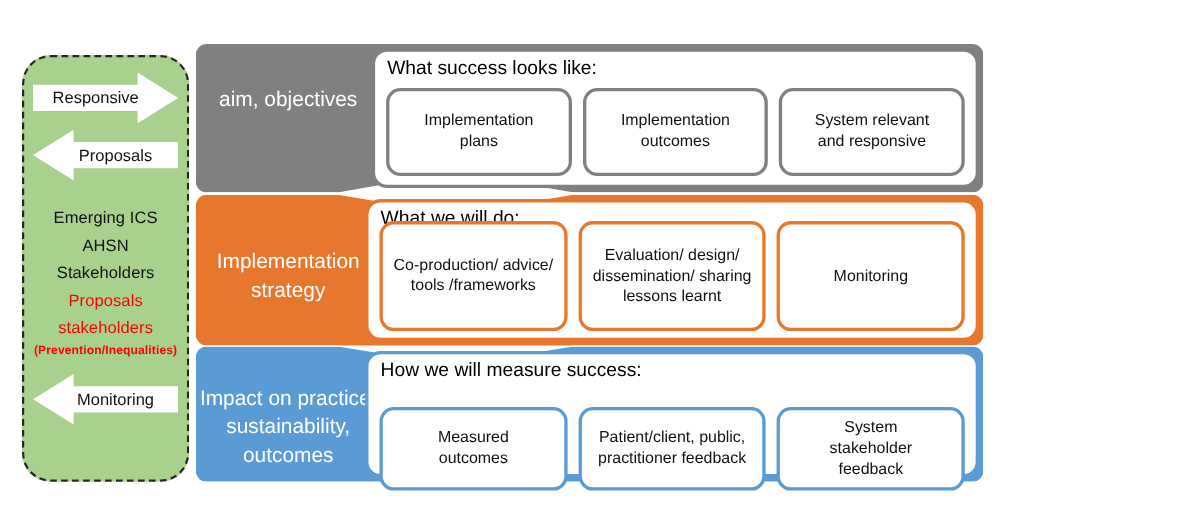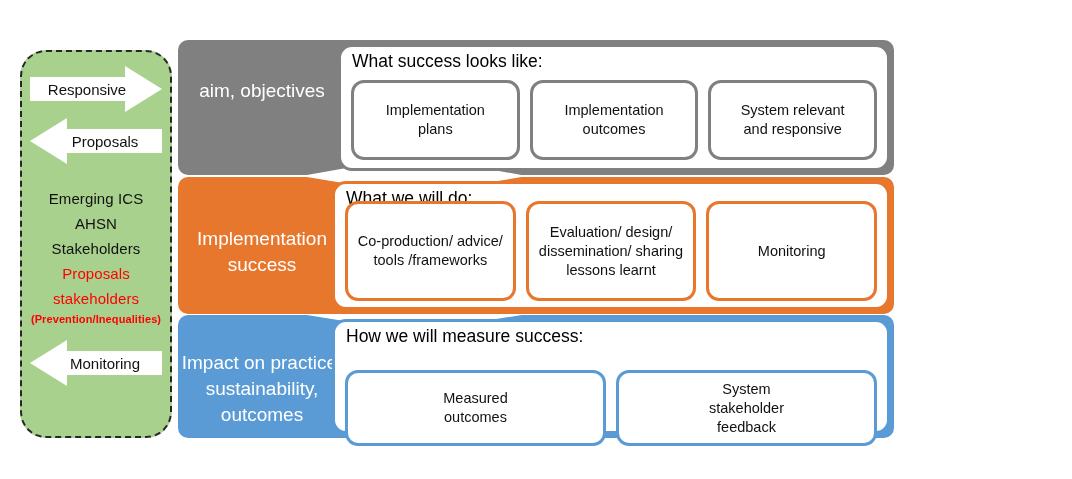--- a/index.html
+++ b/index.html
@@ -204,21 +204,21 @@
       <div class="chip">Implementation<br>outcomes</div>
       <div class="chip">System relevant<br>and responsive</div>
     </div>
   </div>
 
   <div id="band-strategy" class="band">
     <div class="band-shape"></div>
   </div>
   <div class="band-label" id="label-strategy" style="left:178px;top:226px;">
     <div>Implementation</div>
-    <div>success</div>
+    <div>strategy</div>
   </div>
 
   <div id="card-strategy" class="card">
     <div class="card-heading">What we will do:</div>
     <div class="chip-row">
       <div class="chip">Co-production/  advice/<br>tools /frameworks</div>
       <div class="chip">Evaluation/ design/<br>dissemination/ sharing<br>lessons learnt</div>
       <div class="chip">Monitoring</div>
     </div>
   </div>
@@ -229,17 +229,18 @@
   <div class="band-label" id="label-impact" style="left:178px;top:350px;">
     <div>Impact on practice,</div>
     <div>sustainability,</div>
     <div>outcomes</div>
   </div>
 
   <div id="card-impact" class="card">
     <div class="card-heading">How we will measure success:</div>
     <div class="chip-row">
       <div class="chip">Measured<br>outcomes</div>
+      <div class="chip">Patient/client, public,<br>practitioner feedback</div>
       <div class="chip">System<br>stakeholder<br>feedback</div>
     </div>
   </div>
 
 </div>
 
 </body></html>

